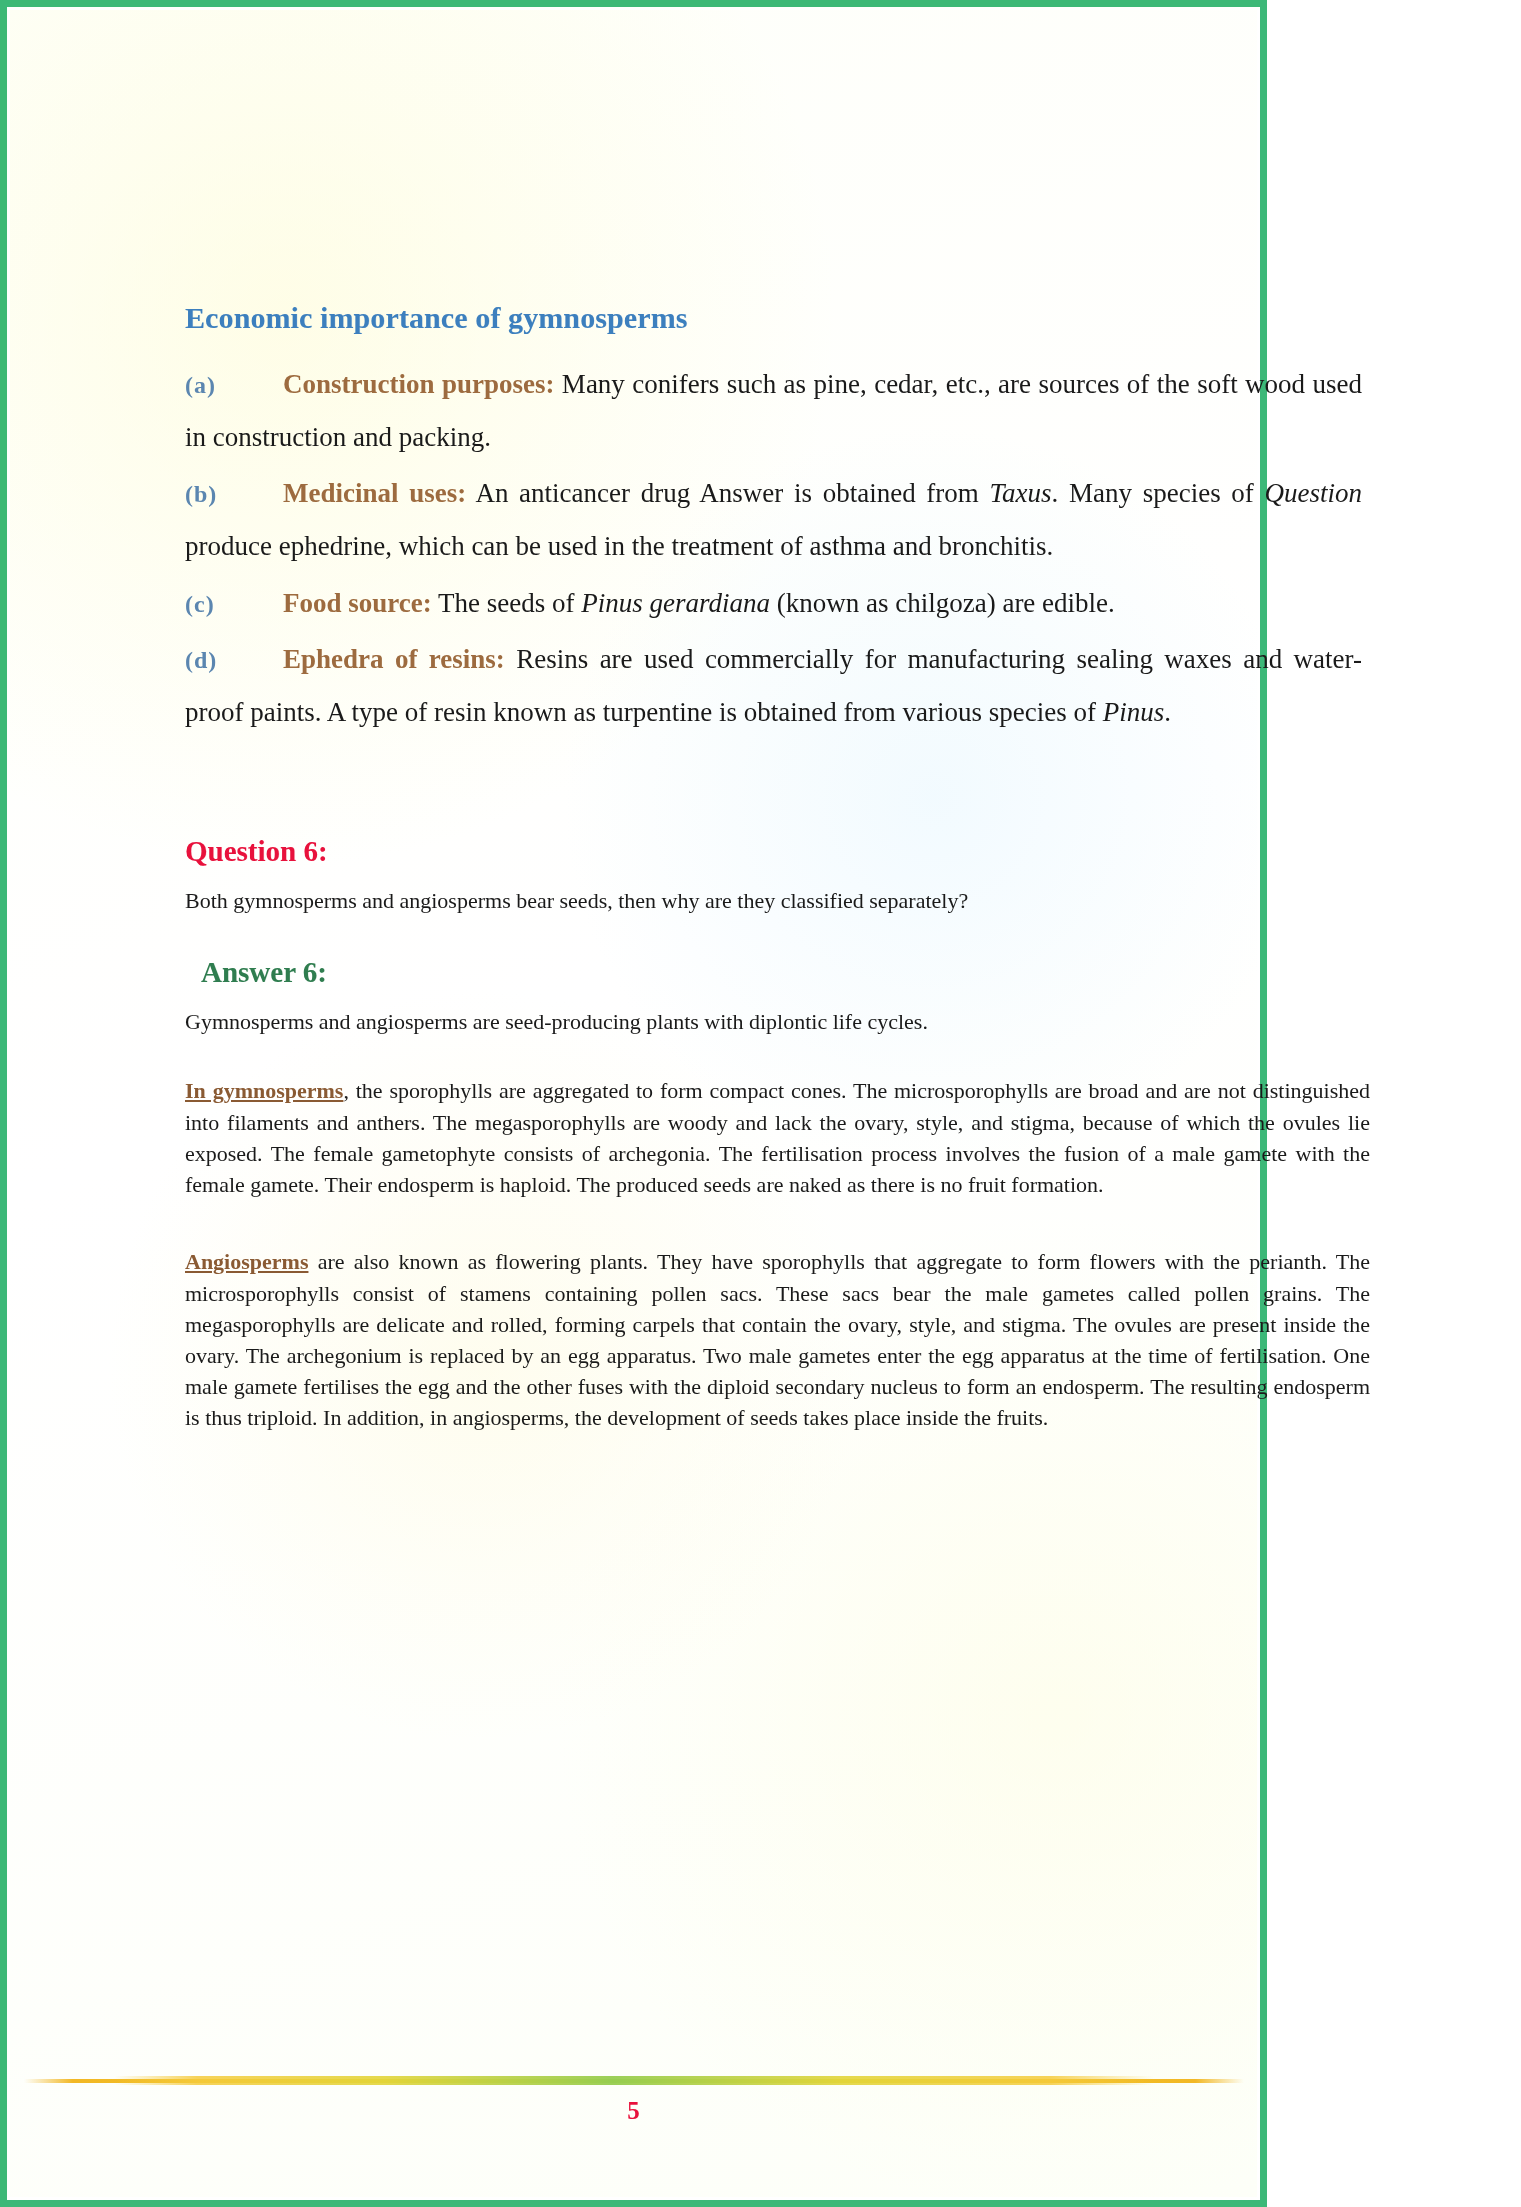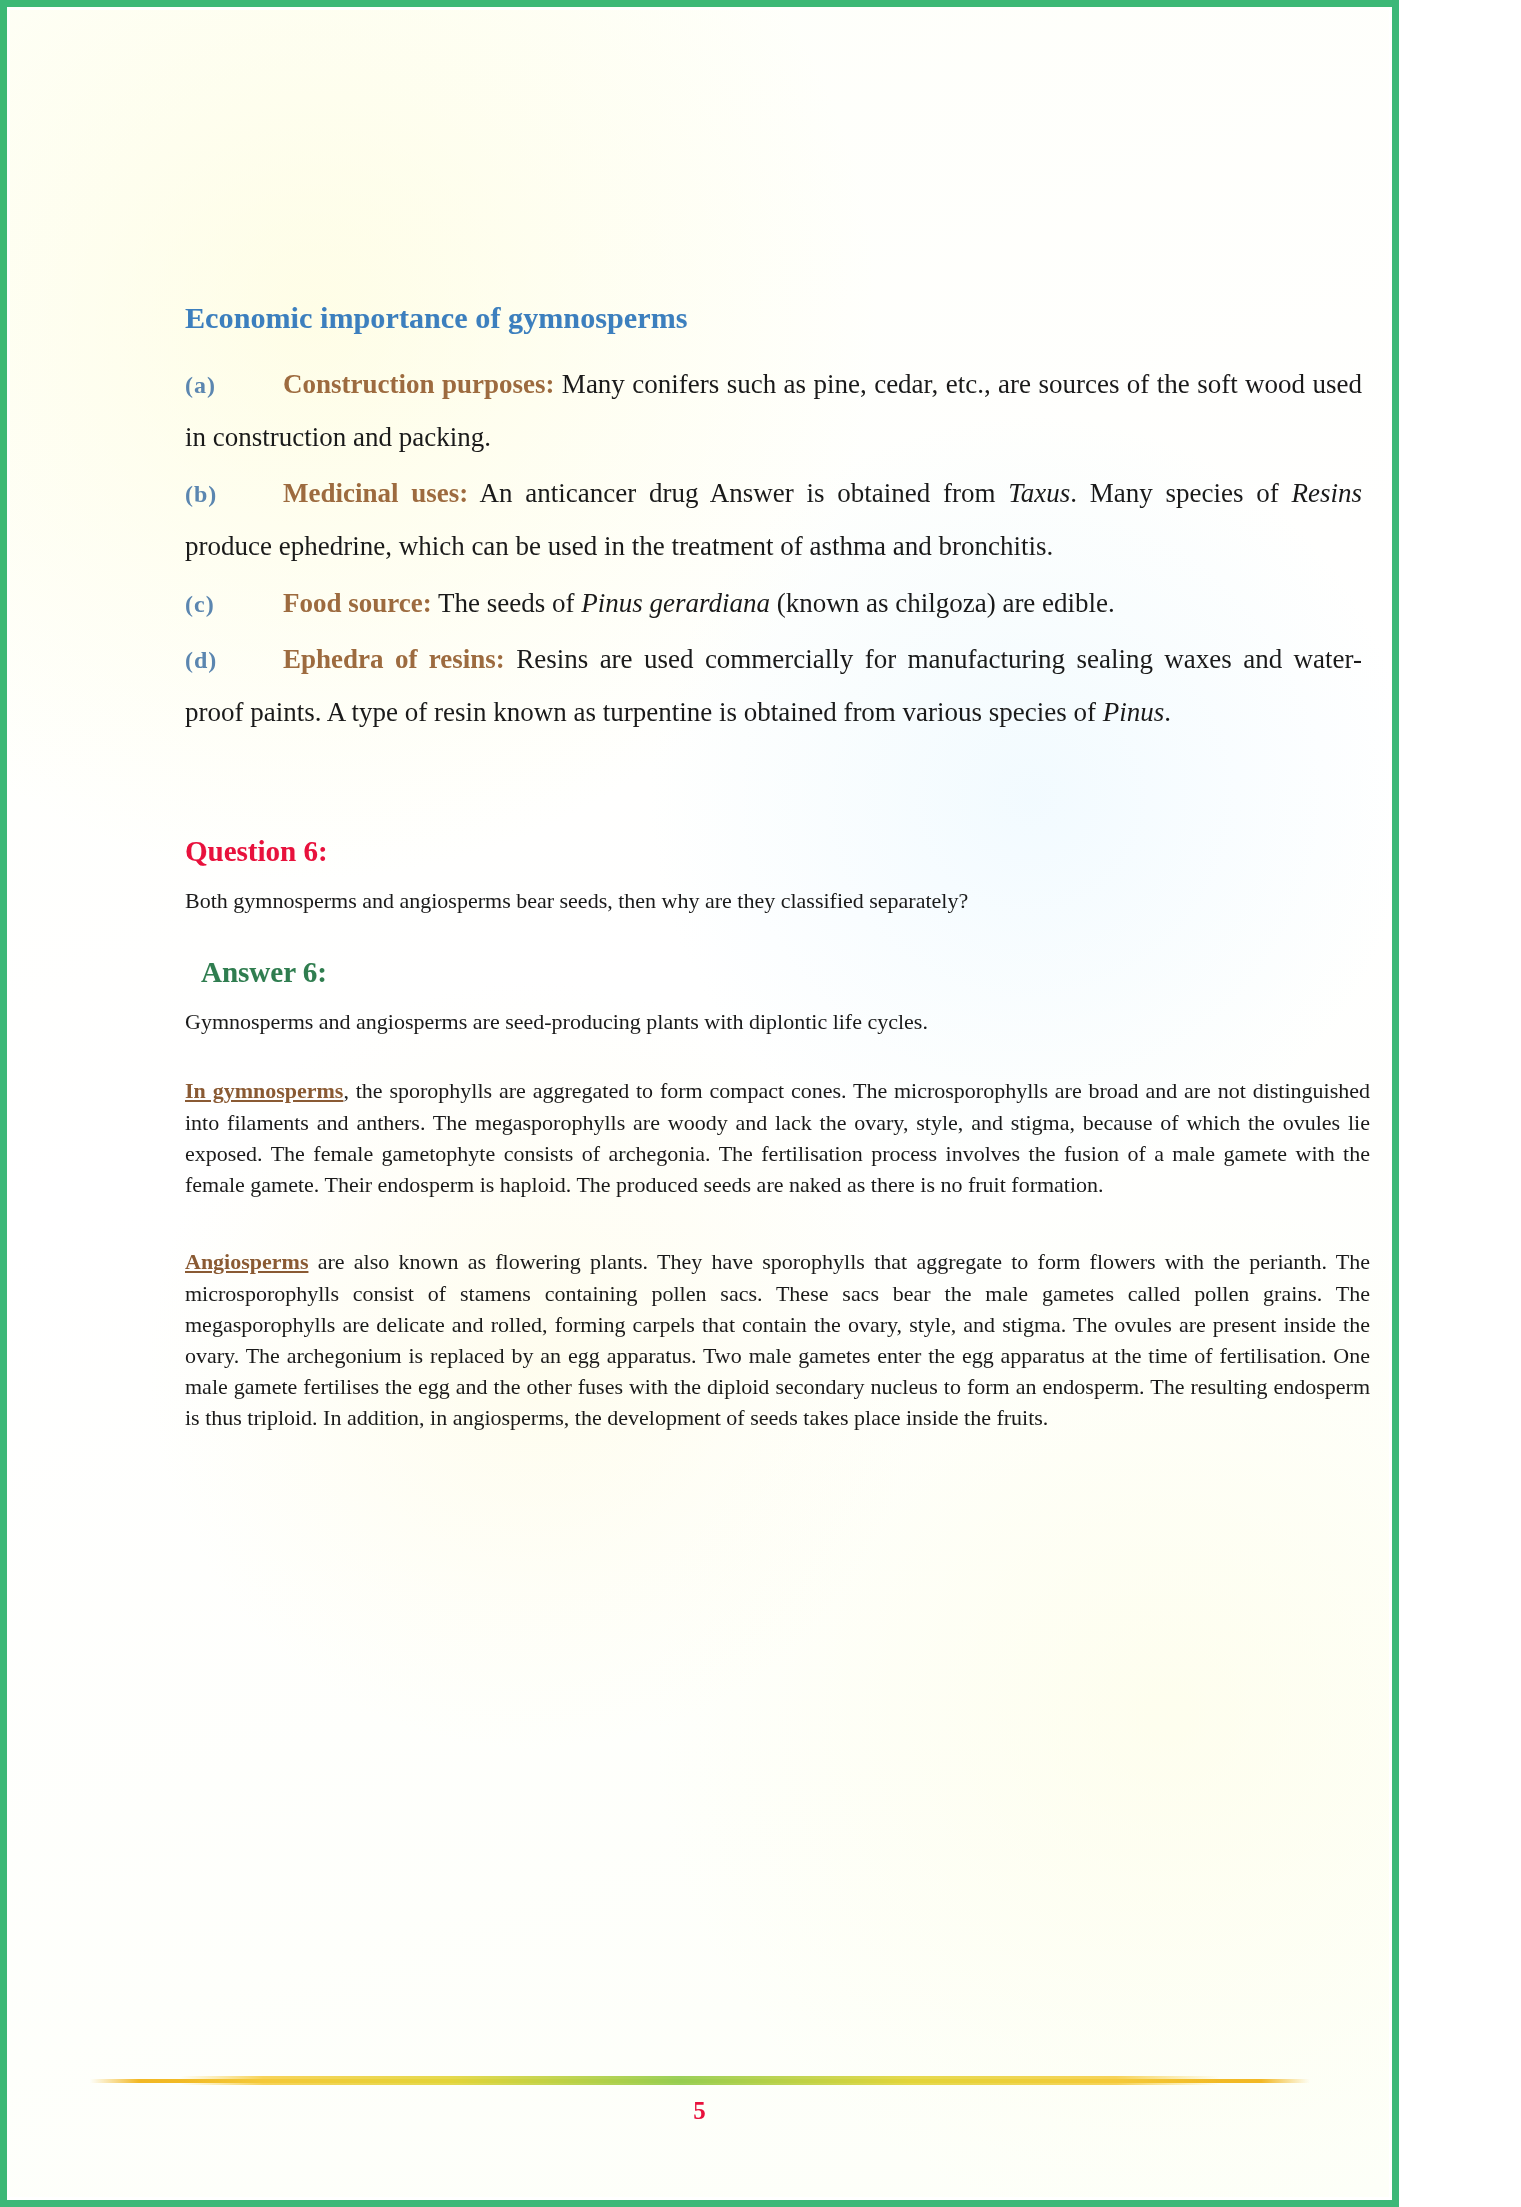--- a/index.html
+++ b/index.html
@@ -13,21 +13,21 @@
     background: #ffffff;
     font-family: "Liberation Serif", "DejaVu Serif", serif;
     overflow: hidden;
   }
 
   
   .page-frame {
     position: absolute;
     left: 0;
     top: 0;
-    width: 1399px;
+    width: 1267px;
     height: 2207px;
     box-sizing: border-box;
     border: 7px solid #3cb878;
     background: #0f766e;
   }
   .page-frame-inner {
     position: absolute;
     left: 0;
     top: 0;
     right: 0;
@@ -195,21 +195,21 @@
 
     <div class="content">
 
       <div class="section-heading">Economic importance of gymnosperms</div>
 
       <div class="list-item">
         <span class="marker">(a)</span><span class="term">Construction purposes:</span><span> Many conifers such as pine, cedar, etc., are sources of the soft wood used in construction and packing.</span>
       </div>
 
       <div class="list-item">
-        <span class="marker">(b)</span><span class="term">Medicinal uses:</span><span> An anticancer drug Answer is obtained from </span><span class="it">Taxus</span><span>. Many species of </span><span class="it">Resins</span><span> produce ephedrine, which can be used in the treatment of asthma and bronchitis.</span>
+        <span class="marker">(b)</span><span class="term">Medicinal uses:</span><span> An anticancer drug Answer is obtained from </span><span class="it">Taxus</span><span>. Many species of </span><span class="it">Question</span><span> produce ephedrine, which can be used in the treatment of asthma and bronchitis.</span>
       </div>
 
       <div class="list-item">
         <span class="marker">(c)</span><span class="term">Food source:</span><span> The seeds of </span><span class="it">Pinus gerardiana</span><span> (known as chilgoza) are edible.</span>
       </div>
 
       <div class="list-item">
         <span class="marker">(d)</span><span class="term">Ephedra of resins:</span><span> Resins are used commercially for manufacturing sealing waxes and water-proof paints. A type of resin known as turpentine is obtained from various species of </span><span class="it">Pinus</span><span>.</span>
       </div>
 

